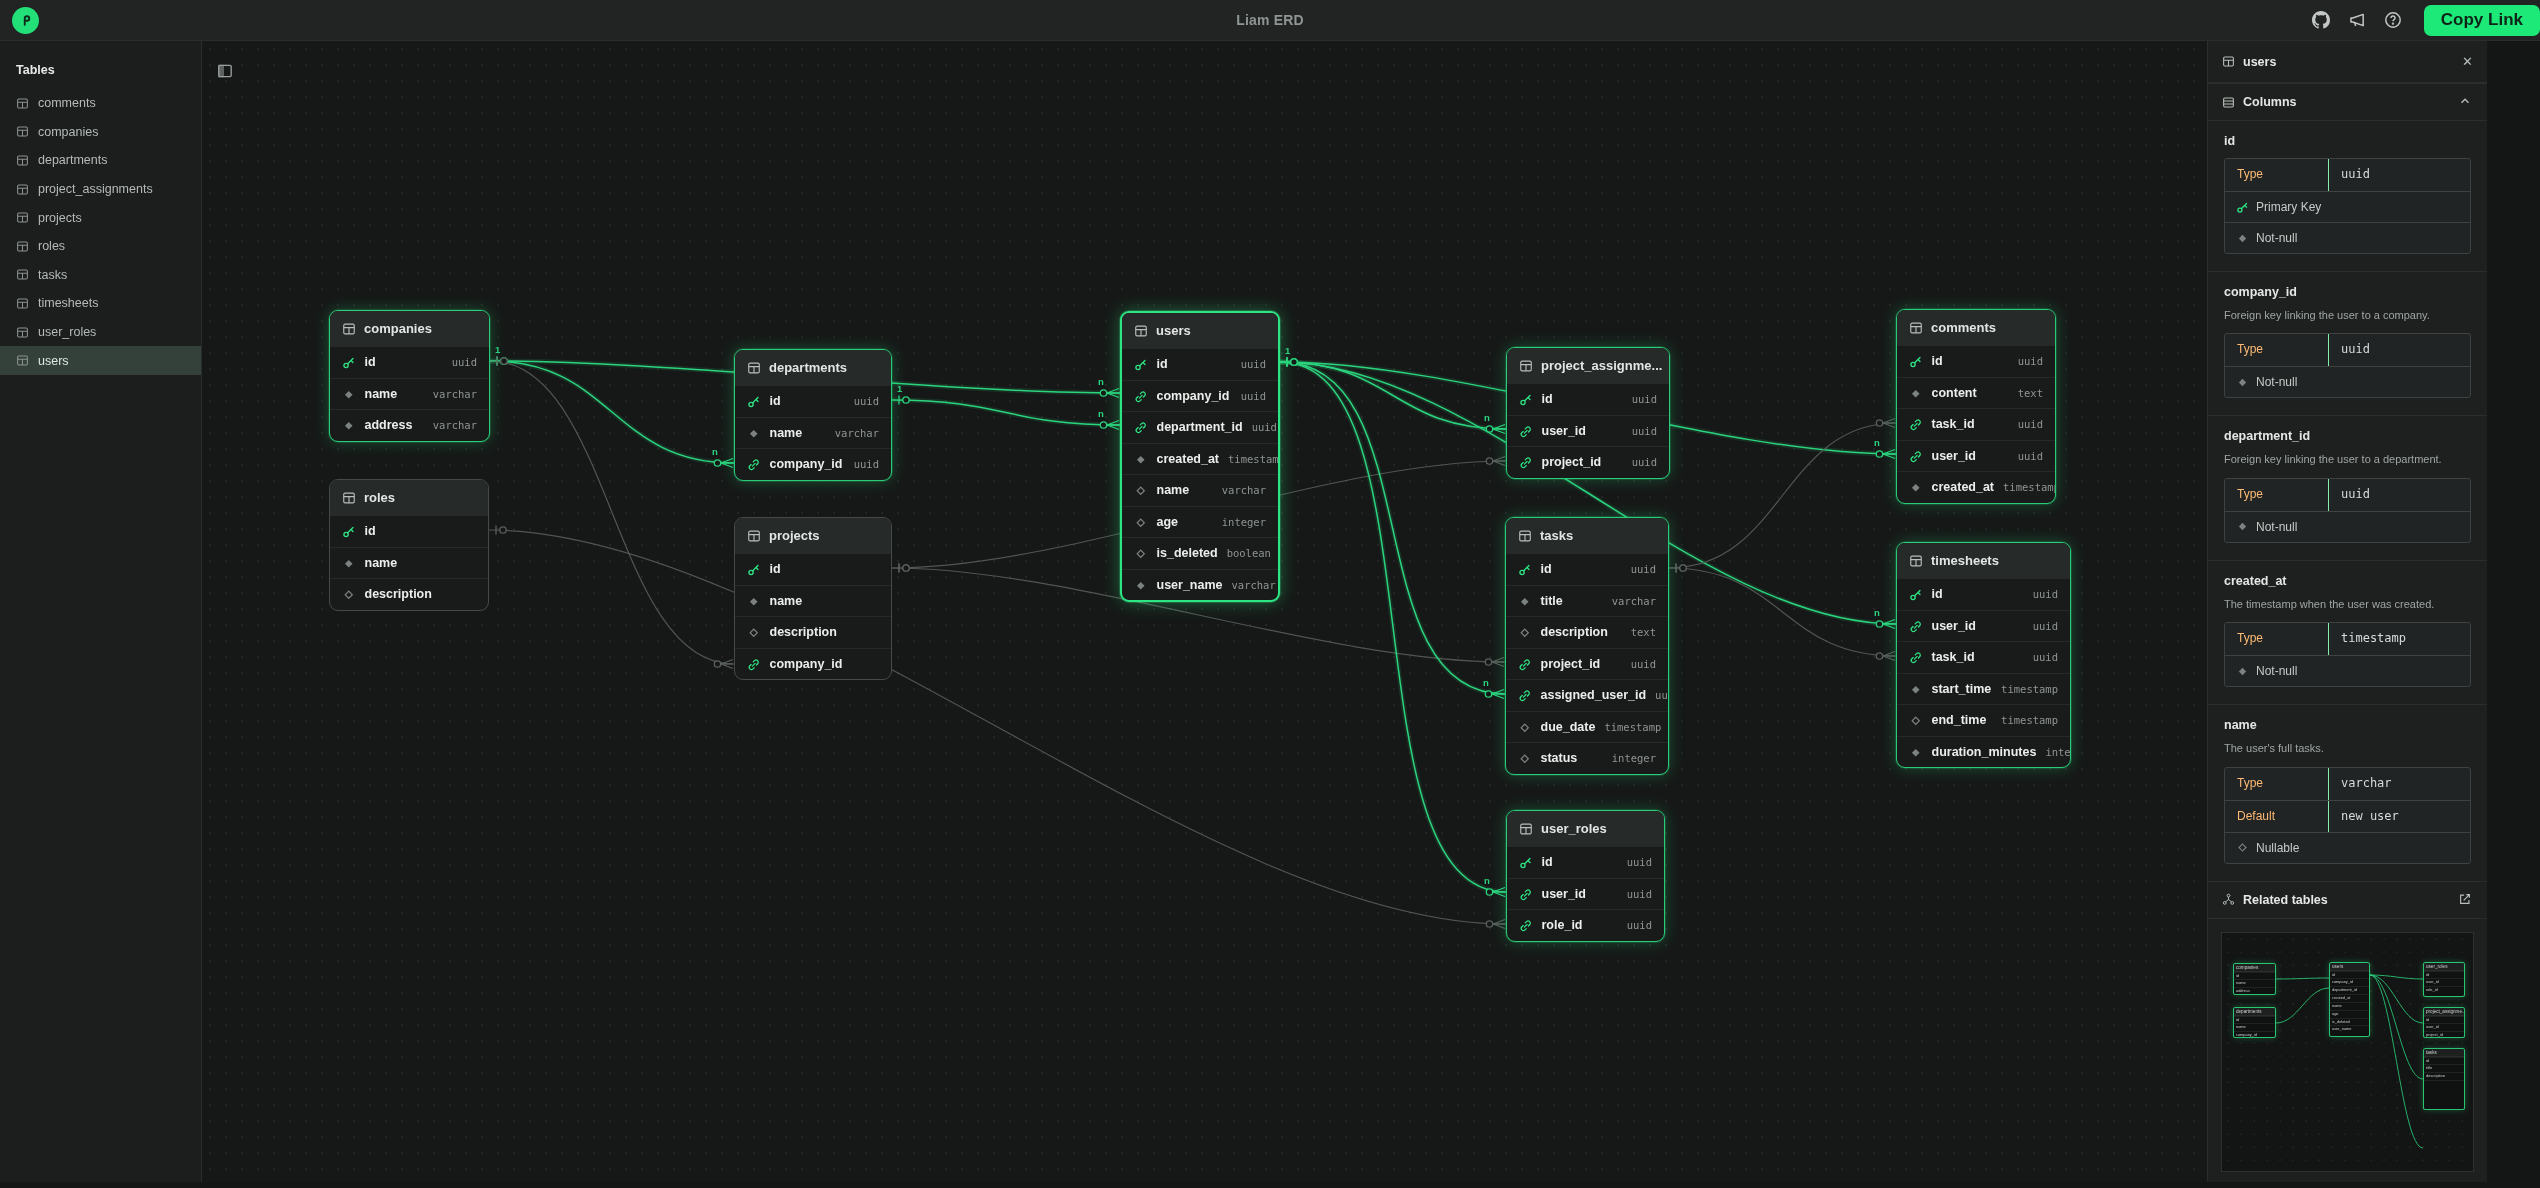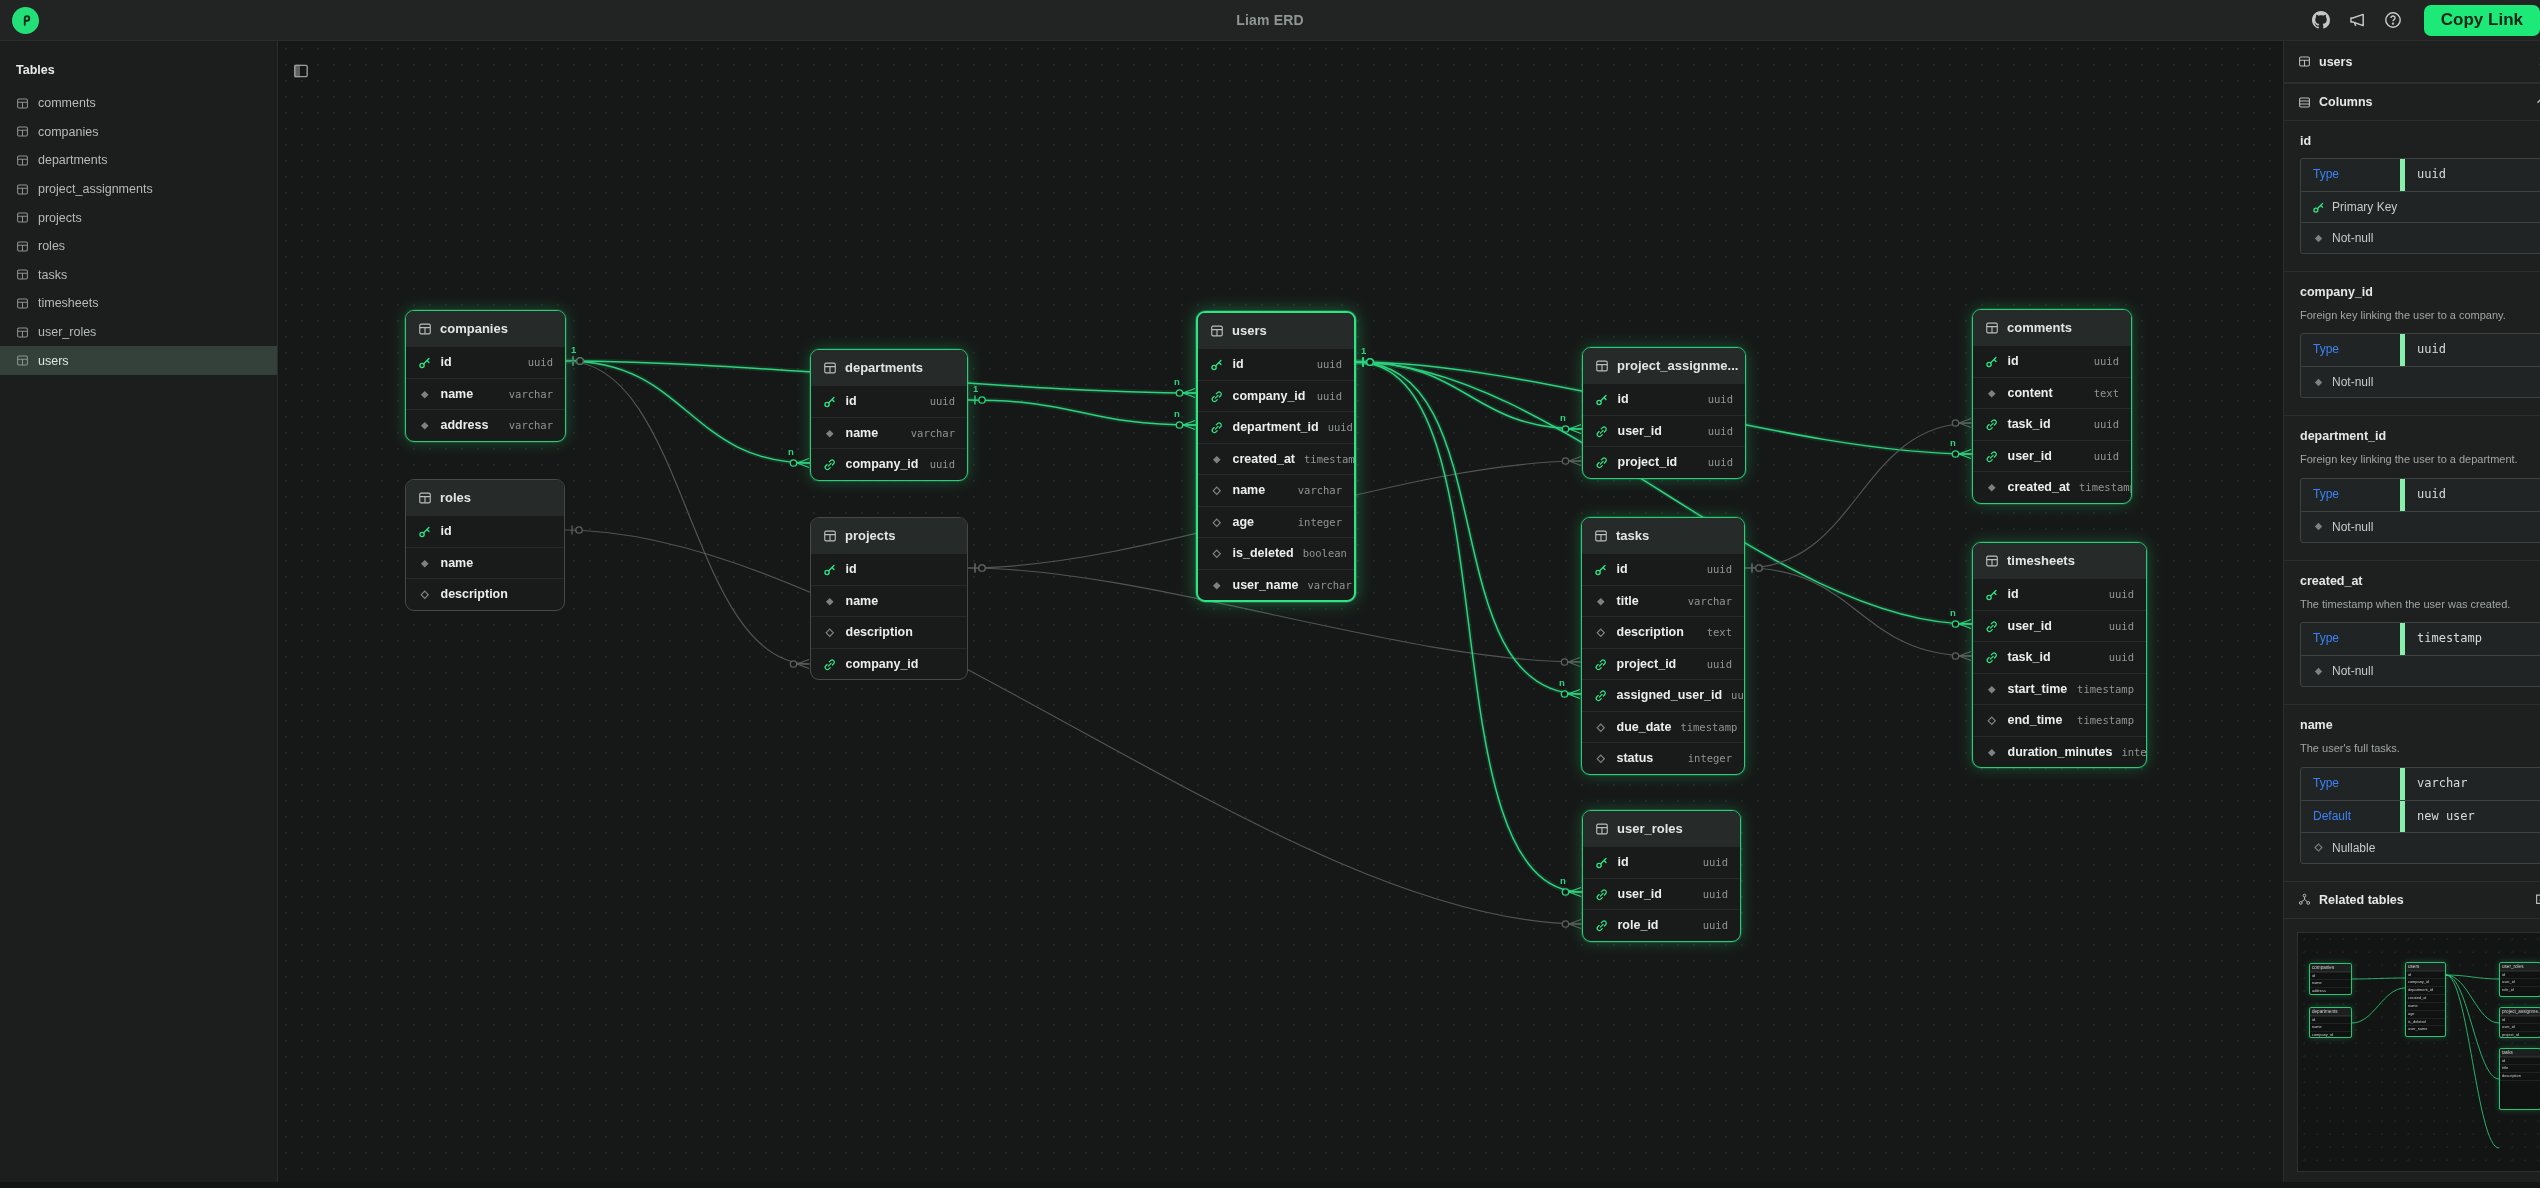--- a/index.html
+++ b/index.html
@@ -14,21 +14,21 @@
   .topbar-title { position:absolute; left:50%; transform:translateX(-50%); color:#8e9593;
     font-size:14px; font-weight:700; letter-spacing:.2px; }
   .topbar-right { margin-left:auto; display:flex; align-items:center; gap:17px; }
   .tb-icon { width:19px; height:19px; color:#c3c8c6; display:flex; align-items:center; justify-content:center; cursor:pointer; }
   .copy-link { height:31px; padding:0 17px; background:#1de979; color:#0d2417; border:none;
     border-radius:7px; font-size:17px; font-weight:700; font-family:inherit; cursor:pointer; margin-left:4px; }
 
   .app { display:flex; height:1141px; }
 
   
-  .sidebar { width:278px; background:#1c1e1d; border-right:1px solid #2a2d2c; flex:none; padding-top:8px; }
+  .sidebar { width:202px; background:#1c1e1d; border-right:1px solid #2a2d2c; flex:none; padding-top:8px; }
   .sidebar-header { padding:14px 16px 12px; color:#e6e9e7; font-size:12.5px; font-weight:700; }
   .sidebar-item { height:28.6px; display:flex; align-items:center; gap:9px; padding:0 16px;
     color:#b5bbb8; font-size:12.5px; cursor:pointer; }
   .sidebar-item .s-icon { width:13px; height:13px; color:#8b928f; flex:none; }
   .sidebar-item.active { background:#33413a; color:#e0e6e2; }
 
   
   .canvas { position:relative; width:2005px; height:1141px; flex:none; background:#161817;
     background-image:radial-gradient(circle, #232625 1.1px, transparent 1.1px);
     background-size:16px 16px; overflow:hidden; }
@@ -67,21 +67,21 @@
   .section-header .n-icon { width:13px; height:13px; color:#b9bfbc; }
   .chev { margin-left:auto; background:none; border:none; color:#b9bfbc; cursor:pointer; width:16px; height:16px; padding:0; }
 
   .col-block { padding:13px 16px 17px; }
   .col-block + .col-block { border-top:1px solid #2b2e2d; }
   .col-block .cname { color:#e4e7e5; font-size:12.5px; font-weight:700; }
   .col-block .cdesc { color:#a0a6a3; font-size:11px; margin-top:9px; line-height:1.4; }
   .attr-table { margin-top:10px; border:1px solid #3e4240; border-radius:3px; background:#212424; }
   .attr-row { display:flex; align-items:stretch; min-height:32px; border-top:1px solid #3e4240; }
   .attr-row:first-child { border-top:none; }
-  .attr-label { width:104px; flex:none; padding:8px 0 0 12px; color:#3b82f6; font-size:12px; border-right:5px solid #86efac; }
+  .attr-label { width:104px; flex:none; padding:8px 0 0 12px; color:#fdba74; font-size:12px; border-right:1px solid #86efac; }
   .attr-value { padding:8px 0 0 12px; color:#d8dbd9; font-size:12px; font-family:"DejaVu Sans Mono",monospace; }
   .flag-row { display:flex; align-items:center; gap:7px; min-height:31px; padding-left:11px;
     border-top:1px solid #3e4240; color:#c6cbc8; font-size:12px; }
   .flag-row .c-icon { width:13px; height:13px; }
 
   .related-header { margin-top:0; }
   .minimap { position:relative; margin:13px 13px 0; height:240px; background:#131514;
     border:1px solid #2d302f; overflow:hidden;
     background-image:radial-gradient(circle, #1f2221 1px, transparent 1px); background-size:13px 13px; }
   #minimap-edges { position:absolute; inset:0; }

